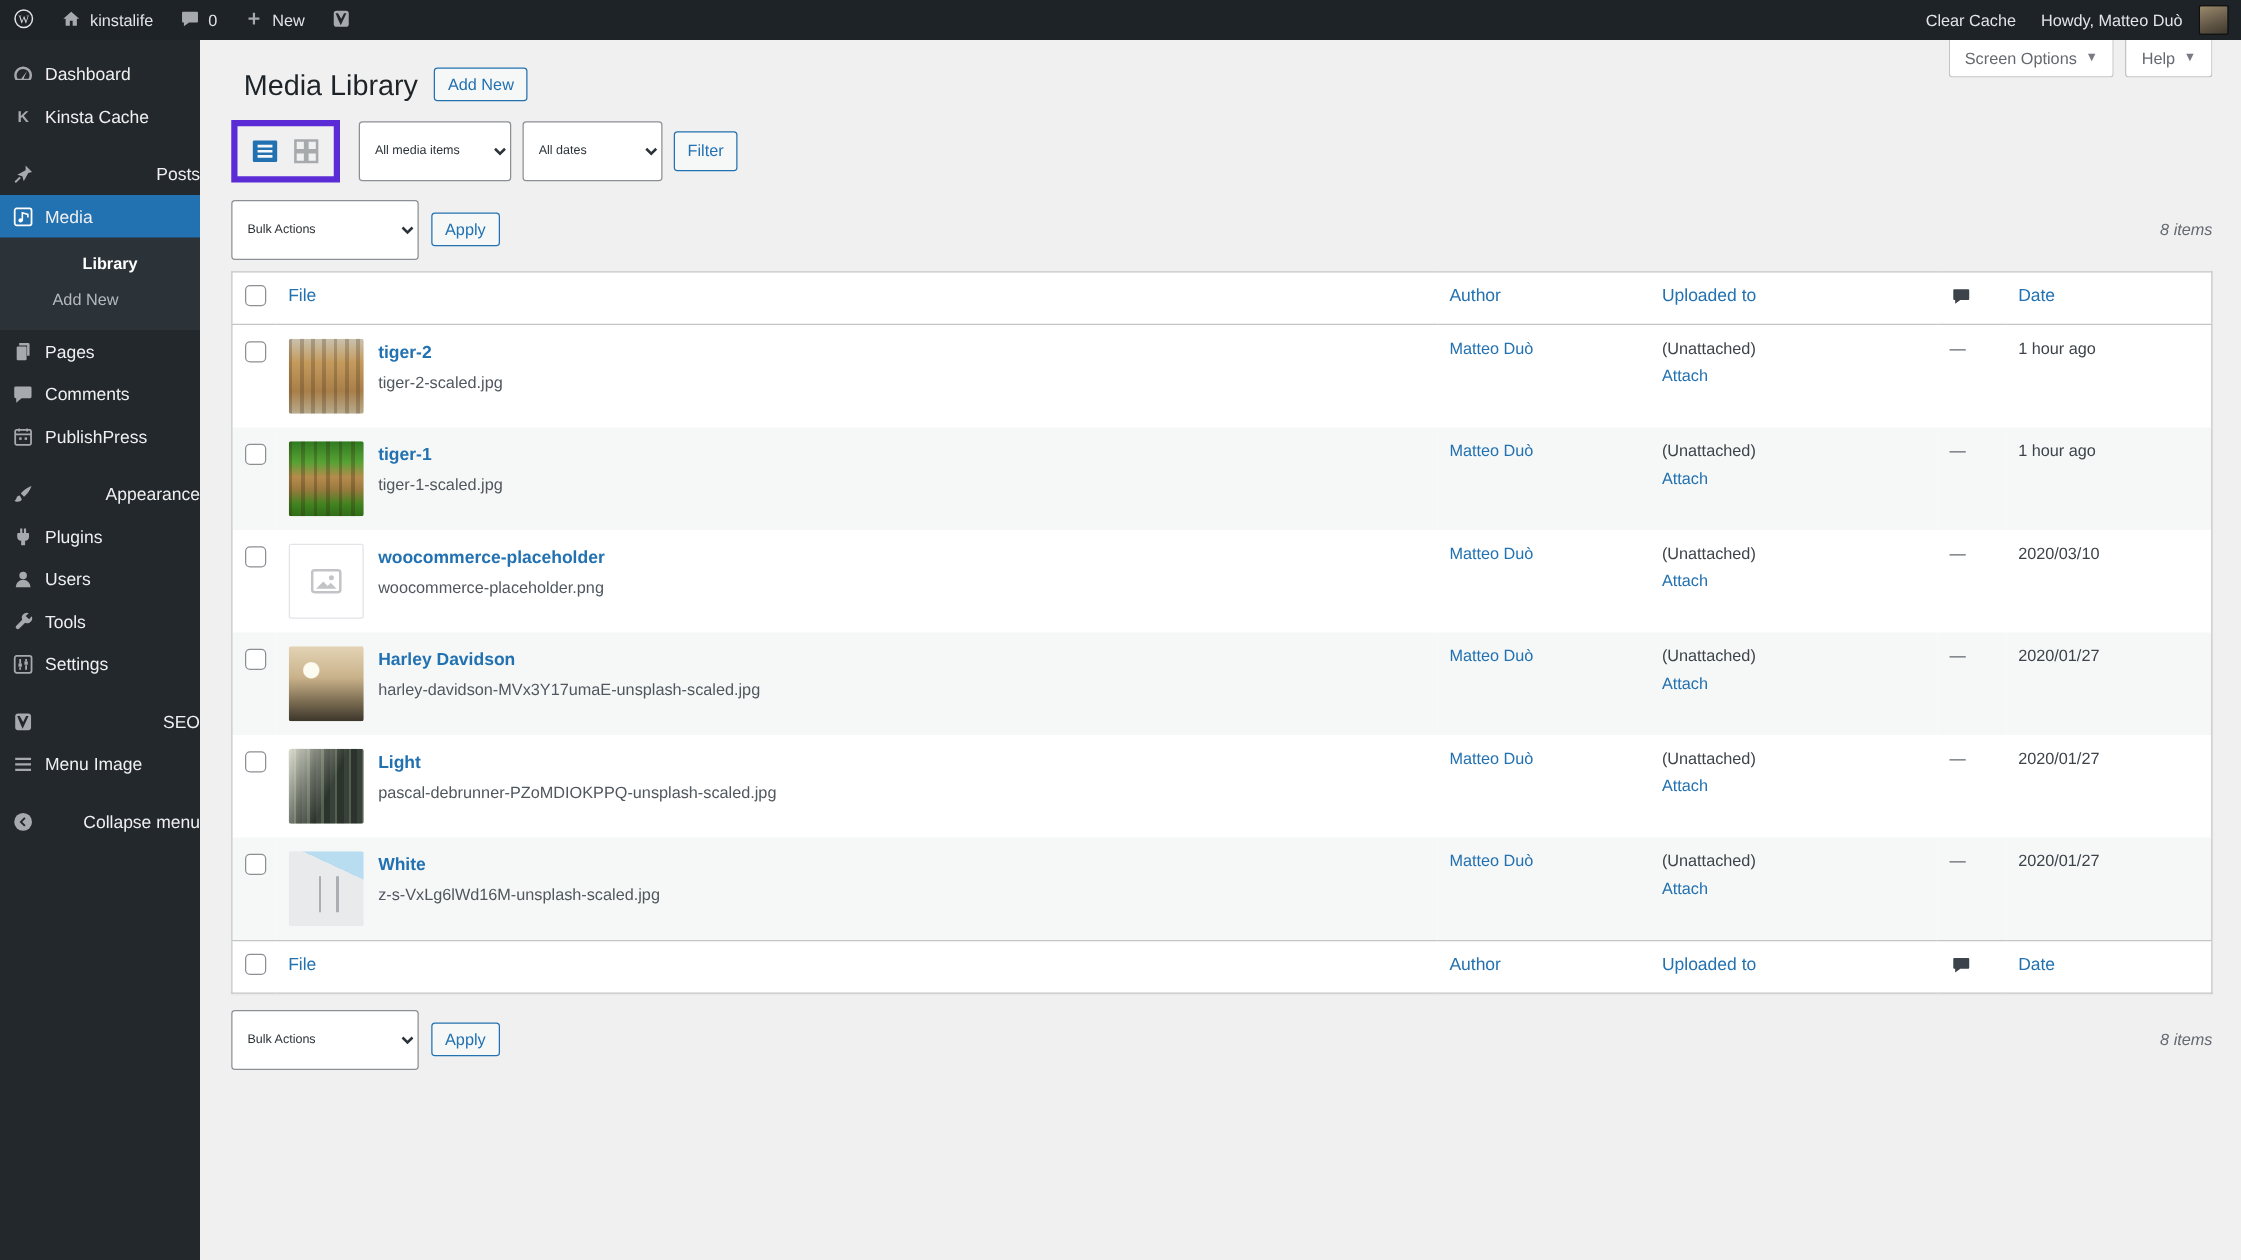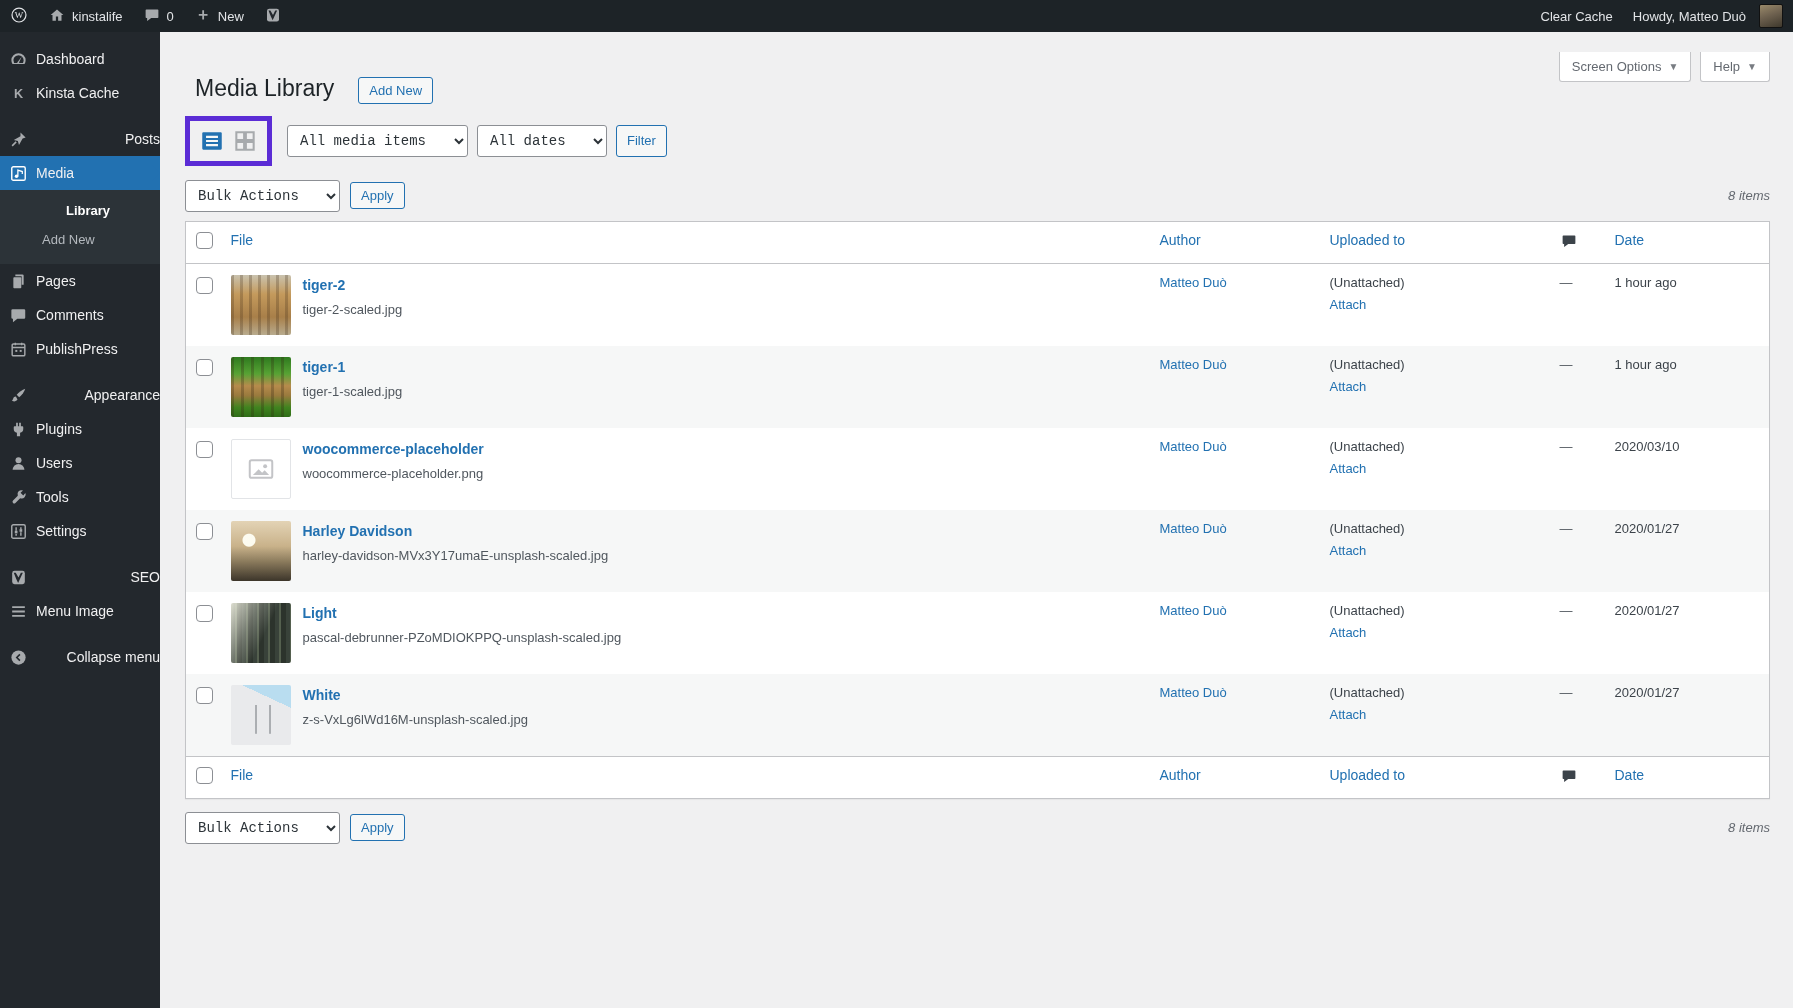--- a/index.html
+++ b/index.html
@@ -54,50 +54,50 @@
   .menu-item.active::after{
     content:'';position:absolute;right:-8px;top:50%;margin-top:-8px;
     border:8px solid transparent;border-left-color:var(--page-bg);
     border-left:8px solid var(--accent);
   }
   .submenu{background:var(--submenu-bg);padding:6px 0 10px;}
   .submenu a{display:block;padding:7px 12px 7px 42px;color:#b4b9be;font-size:13px;}
   .submenu a.current{color:#fff;font-weight:bold;margin-left:24px;}
 
   
-  .content{position:absolute;top:32px;left:160px;right:0;bottom:0;padding:0 23px 0 25px;margin-top:20px;}
+  .content{position:absolute;top:32px;left:160px;right:0;bottom:0;padding:0 23px 0 25px;}
   .screen-tabs{position:absolute;top:0;right:23px;display:flex;gap:9px;z-index:10;}
   .screen-tab{
     background:#fff;border:1px solid var(--border);border-top:none;
     border-radius:0 0 3px 3px;padding:7px 12px;color:#646970;font-size:13px;
     display:flex;align-items:center;gap:7px;cursor:pointer;
   }
   .tri-down{font-size:10px;color:#787c82;}
 
-  .title-row{display:flex;align-items:flex-end;gap:24px;margin:22px 0 0 10px;}
+  .title-row{display:flex;align-items:flex-start;gap:13px;margin:22px 0 0 10px;}
   .page-title{font-size:23px;font-weight:400;color:#1d2327;margin:0;line-height:1.3;}
   .button{
     display:inline-flex;align-items:center;justify-content:center;
     background:#f6f7f7;border:1px solid var(--accent);border-radius:3px;
     color:var(--accent);font-size:13px;padding:5px 10px;cursor:pointer;
     font-family:"Liberation Sans",sans-serif;
   }
 
   .filter-row{display:flex;align-items:center;margin-top:12px;}
   .view-switch-box{
     border:5px solid var(--purple);padding:7px 9px;display:flex;gap:7px;align-items:center;
   }
   .view-btn{display:flex;cursor:pointer;}
   .view-btn svg{width:26px;height:26px;}
   .view-btn.list svg rect{fill:var(--accent);}
   .view-btn.grid{color:#a7aaad;}
   select{
-    height:32px;font-size:14px;color:#2c3338;background:#fff;
+    height:48px;font-size:10px;color:#2c3338;background:#fff;
     border:1px solid #8c8f94;border-radius:3px;padding:0 24px 0 8px;
-    font-family:Liberation Mono, monospace;cursor:pointer;
+    font-family:Liberation Sans, sans-serif;cursor:pointer;
   }
   .sel-media{margin-left:15px;min-width:118px;}
   .sel-dates{margin-left:9px;min-width:112px;}
   .filter-btn{margin-left:9px;height:32px;}
   .search-group{margin-left:auto;display:flex;align-items:center;gap:9px;}
   .search-label{font-size:13px;color:#3c434a;}
   .search-input{
     width:247px;height:32px;border:1px solid #8c8f94;border-radius:4px;
     background:#fff;padding:0 8px;font-size:14px;
     font-family:"Liberation Sans",sans-serif;

